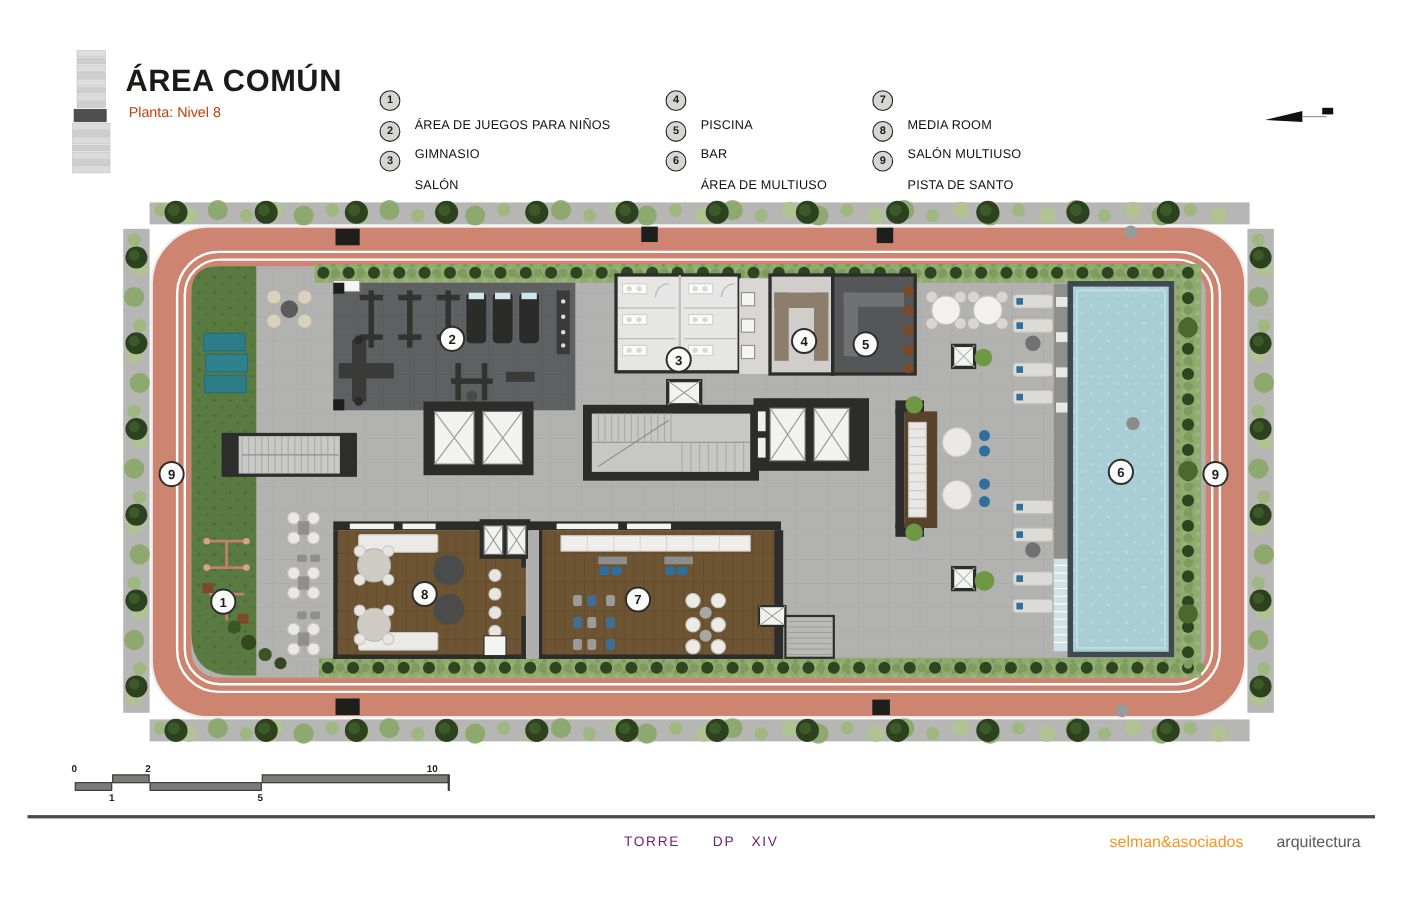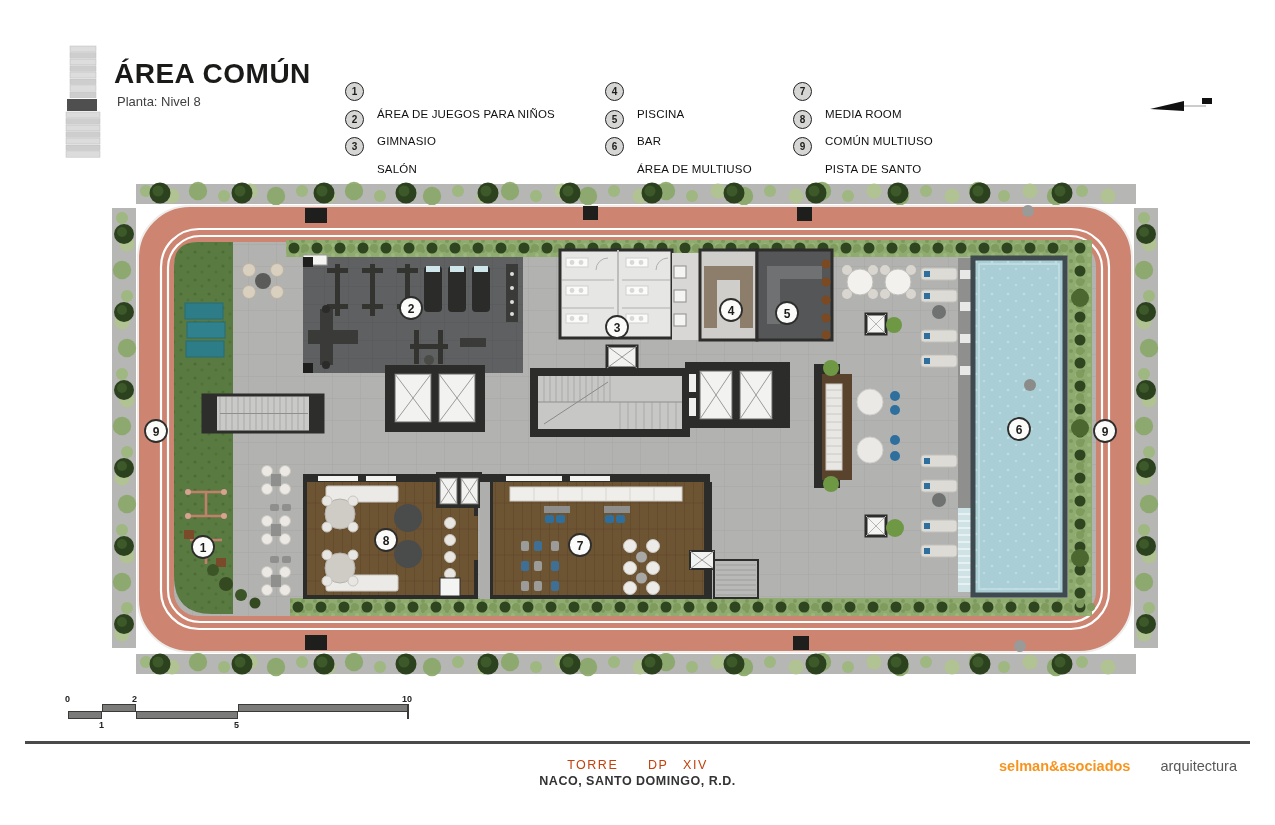--- a/index.html
+++ b/index.html
@@ -2,21 +2,21 @@
 <html><head>
 <meta charset="utf-8">
 <style>
   html,body{margin:0;padding:0;background:#ffffff;}
   body{font-family:"Liberation Sans","DejaVu Sans",sans-serif;color:#1d1d1b;}
   #page{position:relative;width:1275px;height:825px;background:#fff;overflow:hidden;}
 
   
   #bldg-icon{position:absolute;left:64px;top:44px;}
   #page-title{position:absolute;left:114px;top:58px;font-size:28px;font-weight:bold;letter-spacing:.5px;color:#1a1a18;}
-  #page-subtitle{position:absolute;left:117px;top:94px;font-size:13px;color:#404040;}
+  #page-subtitle{position:absolute;left:117px;top:94px;font-size:13px;color:#c2410c;}
 
   #legend{position:absolute;left:0;top:0;}
   .legend-col{position:absolute;top:78px;}
   .legend-row{display:flex;align-items:center;height:27.5px;}
   .legend-badge{width:17px;height:17px;border-radius:50%;background:#d6d6d4;border:1.4px solid #222;
     display:flex;align-items:center;justify-content:center;font-size:10px;font-weight:bold;flex:none;}
   .legend-label{margin-left:13px;font-size:11.5px;letter-spacing:.2px;white-space:nowrap;color:#111;margin-top:44px;}
 
   #north-arrow{position:absolute;left:1148px;top:94px;}
 
@@ -25,24 +25,24 @@
 
   
   #scale-bar{position:absolute;left:68px;top:696px;width:346px;height:34px;}
   .sb-seg{position:absolute;background:#7b7b79;border:1px solid #3a3a38;box-sizing:border-box;height:8px;}
   .sb-label{position:absolute;font-size:9px;font-weight:bold;color:#222;}
   #sb-endtick{position:absolute;width:2px;height:15px;background:#3a3a38;}
 
   
   #footer-rule{position:absolute;left:25px;top:741px;width:1225px;height:3px;background:#4a4a4a;}
   #footer-center{position:absolute;left:0;right:0;top:758px;text-align:center;}
-  #footer-project{font-size:12.5px;letter-spacing:1.5px;color:#c2410c;white-space:pre;text-align:center;}
+  #footer-project{font-size:12.5px;letter-spacing:1.5px;color:#701a75;white-space:pre;text-align:center;}
   #footer-location{font-size:12.5px;font-weight:bold;letter-spacing:.5px;color:#333;margin-top:2px;}
   #brand{position:absolute;right:38px;top:758px;font-size:14.5px;white-space:nowrap;}
-  #brand b{font-weight:bold;}
+  #brand b{font-weight:normal;}
 </style>
 </head>
 <body>
 
 <div id="page">
 
   <svg id="bldg-icon" width="38" height="118" viewBox="0 0 38 118">
     <g id="bldg-stripes">
         <rect x="6" y="2" width="26" height="5.6" fill="#dddddd" stroke="#bdbdbd" stroke-width="0.5"></rect>
         <rect x="6" y="8.6" width="26" height="5.6" fill="#cecece" stroke="#bdbdbd" stroke-width="0.5"></rect>
@@ -95,21 +95,21 @@
           <span class="legend-label">ÁREA DE MULTIUSO</span>
         </div>
       </div>
       <div class="legend-col" style="left: 793px;">
         <div class="legend-row">
           <span class="legend-badge">7</span>
           <span class="legend-label">MEDIA ROOM</span>
         </div>
         <div class="legend-row">
           <span class="legend-badge">8</span>
-          <span class="legend-label">COMÚN MULTIUSO</span>
+          <span class="legend-label">SALÓN MULTIUSO</span>
         </div>
         <div class="legend-row">
           <span class="legend-badge">9</span>
           <span class="legend-label">PISTA DE SANTO</span>
         </div>
       </div>
     </div>
 
   <svg id="north-arrow" width="70" height="24" viewBox="0 0 70 24">
     <polygon points="2,15 36,7 36,17" fill="#111"></polygon>
@@ -1028,28 +1028,27 @@
 
   <div id="scale-bar">
     <div class="sb-seg" style="left:34px;top:8px;width:34px"></div>
     <div class="sb-seg" style="left:170px;top:8px;width:170px"></div>
     <div class="sb-seg" style="left:0;top:15px;width:34px"></div>
     <div class="sb-seg" style="left:68px;top:15px;width:102px"></div>
     <div id="sb-endtick" style="left:339px;top:8px"></div>
     <div id="scale-labels">
         <span class="sb-label" style="left: -3px; top: -2px;">0</span>
         <span class="sb-label" style="left: 64px; top: -2px;">2</span>
-        <span class="sb-label" style="left: 334px; top: -2px;">10</span>
+        <span class="sb-label" style="left: 320px; top: -2px;">10</span>
         <span class="sb-label" style="left: 31px; top: 24px;">1</span>
         <span class="sb-label" style="left: 166px; top: 24px;">5</span>
       </div>
   </div>
 
   <div id="footer-rule"></div>
   <div id="footer-center">
     <div id="footer-project">TORRE      DP   XIV</div>
-    <div id="footer-location">NACO, SANTO DOMINGO, R.D.</div>
   </div>
   <div id="brand">
     <b id="brand-bold" style="color: rgb(247, 148, 30);">selman&amp;asociados</b><span id="brand-light" style="color: rgb(88, 88, 90); padding-left: 30px;">arquitectura</span>
   </div>
 
 </div>
 
 </body></html>

